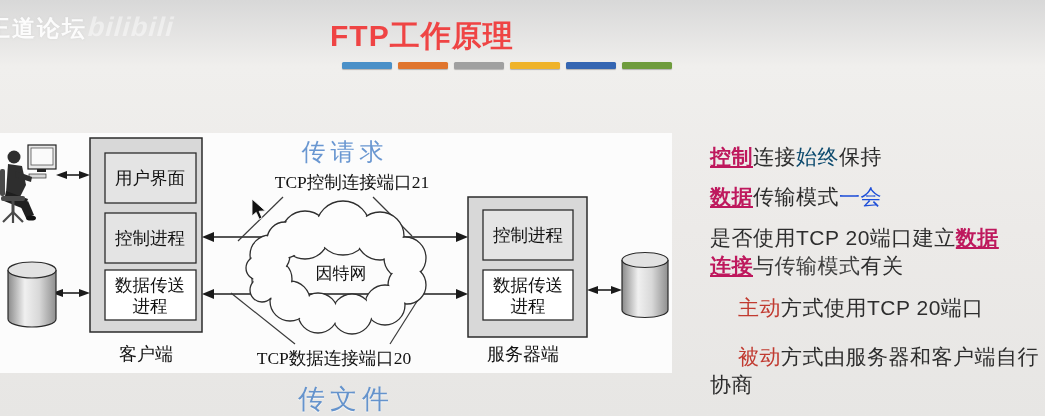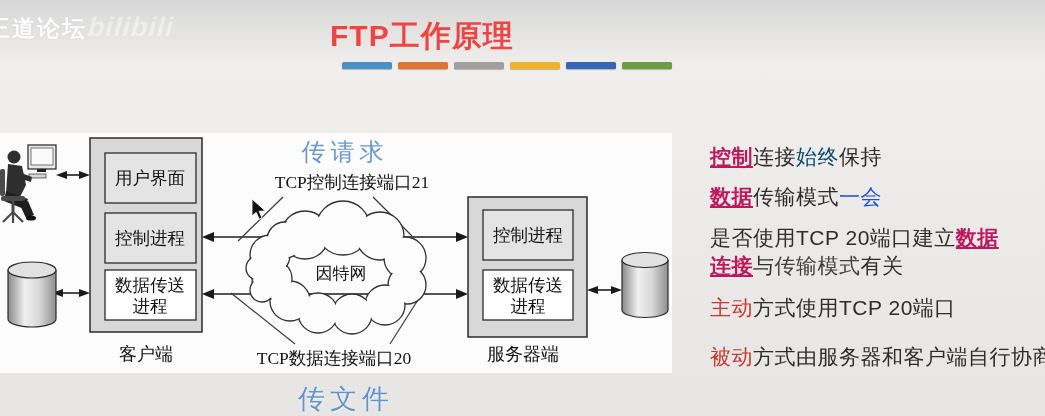--- a/index.html
+++ b/index.html
@@ -54,21 +54,21 @@
   .notes p{
     margin:0;font-size:21px;line-height:28px;letter-spacing:0.5px;
     color:#2d2d2d;font-weight:500;
   }
   .notes p.m1{margin-top:12px;}
   .notes p.m2{margin-top:13px;}
   .notes p.m3{margin-top:14px;}
   .notes p.m4{margin-top:21px;}
   .seg-normal{color:#2d2d2d;}
   .seg-bold{color:#be185d;font-weight:800;text-decoration:underline;}
-  .seg-red{color:#c13a30;}
+  .seg-red{color:#c13a30;margin-left:28px;}
   .seg-red-dark{color:#0c4a6e;}
   .seg-blue-light{color:#1d4ed8;}
   .seg-blue-bold{color:#404040;font-weight:400;margin-top:10px;}
 </style>
 </head>
 <body>
 
 <div class="stage">
 
   <div class="wm-forum">王道论坛</div>

